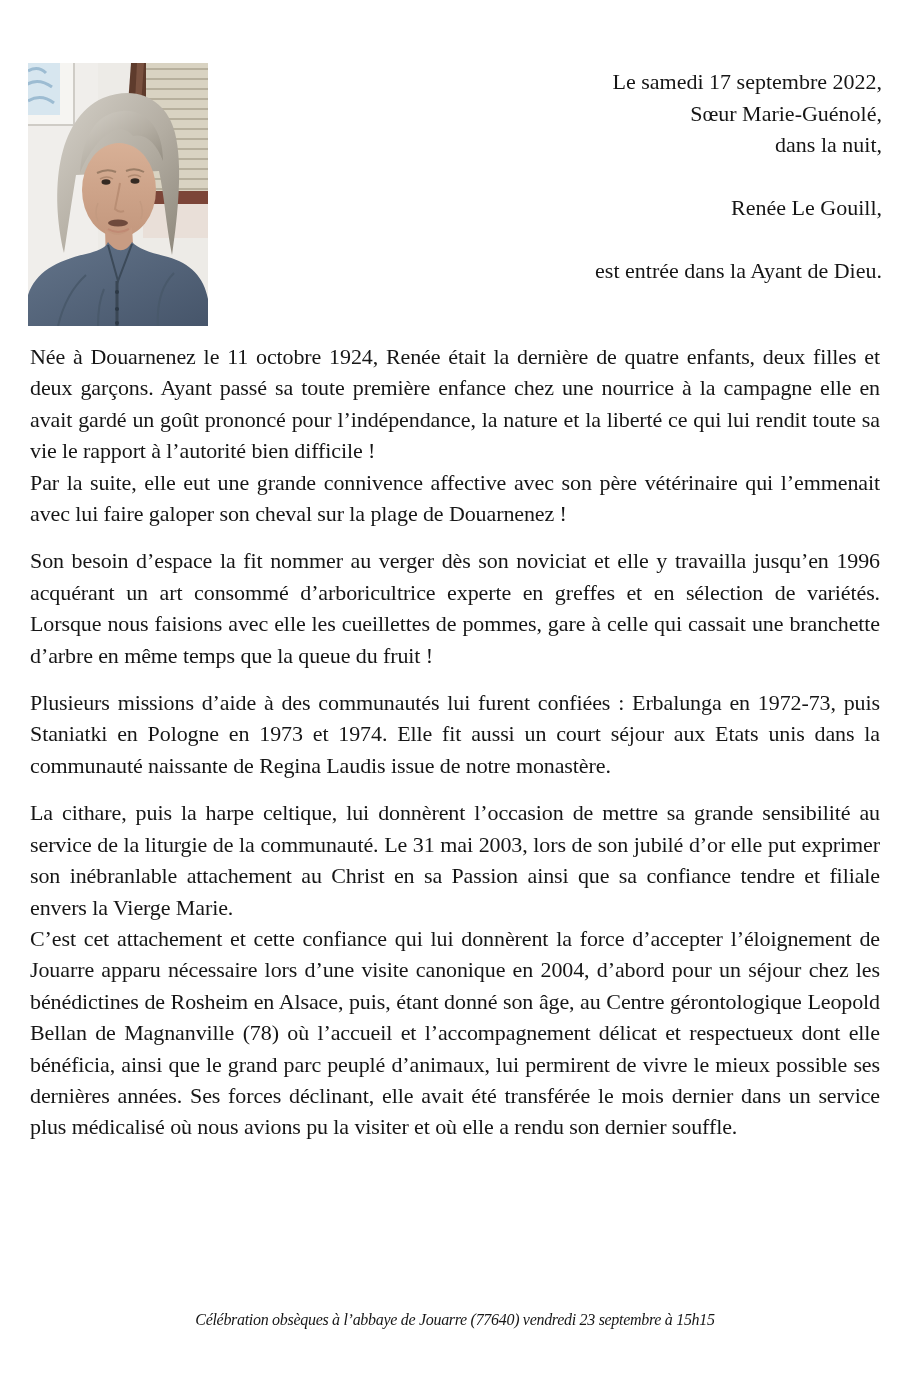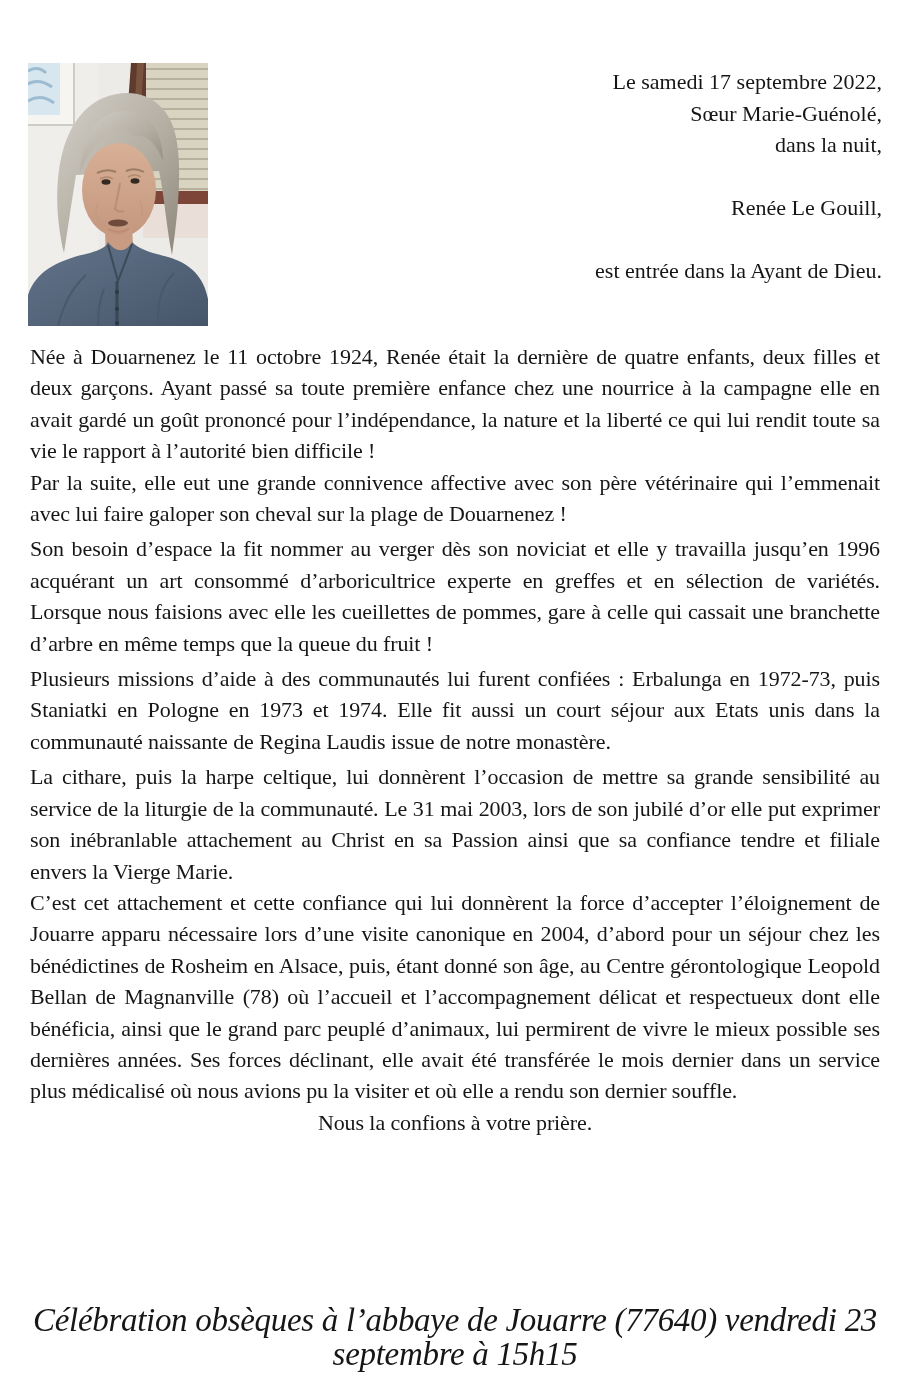--- a/index.html
+++ b/index.html
@@ -38,30 +38,30 @@
     top: 341px;
     width: 850px;
     font-size: 22px;
     line-height: 31.4px;
   }
   .body-text p {
     text-align: justify;
     letter-spacing: -0.1px;
     font-family: Liberation Serif, serif;
   }
-  .body-text p.space-before { margin-top: 4px; }
+  .body-text p.space-before { margin-top: 16px; }
   .body-text p.center-line { text-align: center; }
   .footer-line {
     position: absolute;
     left: 0;
     top: 1303px;
     width: 910px;
     text-align: center;
     font-style: italic;
-    font-size: 33px;
+    font-size: 16px;
     letter-spacing: -0.3px;
     line-height: 34px;
   }
 </style>
 </head>
 <body>
 
 <div class="photo">
   <svg viewBox="0 0 180 263" width="180" height="263" xmlns="http://www.w3.org/2000/svg">
     <defs>
@@ -138,16 +138,15 @@
   <div class="hline">est entrée dans la Ayant de Dieu.</div>
 </div>
 
 <div class="body-text">
   <p>Née à Douarnenez le 11 octobre 1924, Renée était la dernière de quatre enfants, deux filles et deux garçons. Ayant passé sa toute première enfance chez une nourrice à la campagne elle en avait gardé un goût prononcé pour l’indépendance, la nature et la liberté ce qui lui rendit toute sa vie le rapport à l’autorité bien difficile !</p>
   <p>Par la suite, elle eut une grande connivence affective avec son père vétérinaire qui l’emmenait avec lui faire galoper son cheval sur la plage de Douarnenez !</p>
   <p class="space-before">Son besoin d’espace la fit nommer au verger dès son noviciat et elle y travailla jusqu’en 1996 acquérant un art consommé d’arboricultrice experte en greffes et en sélection de variétés. Lorsque nous faisions avec elle les cueillettes de pommes, gare à celle qui cassait une branchette d’arbre en même temps que la queue du fruit !</p>
   <p class="space-before">Plusieurs missions d’aide à des communautés lui furent confiées : Erbalunga en 1972-73, puis Staniatki en Pologne en 1973 et 1974. Elle fit aussi un court séjour aux Etats unis dans la communauté naissante de Regina Laudis issue de notre monastère.</p>
   <p class="space-before">La cithare, puis la harpe celtique, lui donnèrent l’occasion de mettre sa grande sensibilité au service de la liturgie de la communauté. Le 31 mai 2003, lors de son jubilé d’or elle put exprimer son inébranlable attachement au Christ en sa Passion ainsi que sa confiance tendre et filiale envers la Vierge Marie.</p>
   <p>C’est cet attachement et cette confiance qui lui donnèrent la force d’accepter l’éloignement de Jouarre apparu nécessaire lors d’une visite canonique en 2004, d’abord pour un séjour chez les bénédictines de Rosheim en Alsace, puis, étant donné son âge, au Centre gérontologique Leopold Bellan de Magnanville (78) où l’accueil et l’accompagnement délicat et respectueux dont elle bénéficia, ainsi que le grand parc peuplé d’animaux, lui permirent de vivre le mieux possible ses dernières années. Ses forces déclinant, elle avait été transférée le mois dernier dans un service plus médicalisé où nous avions pu la visiter et où elle a rendu son dernier souffle.</p>
-  <p class="center-line">Nous la confions à votre prière.</p>
 </div>
 
 <div class="footer-line">Célébration obsèques à l’abbaye de Jouarre (77640) vendredi 23 septembre à 15h15</div>
 
 </body></html>

